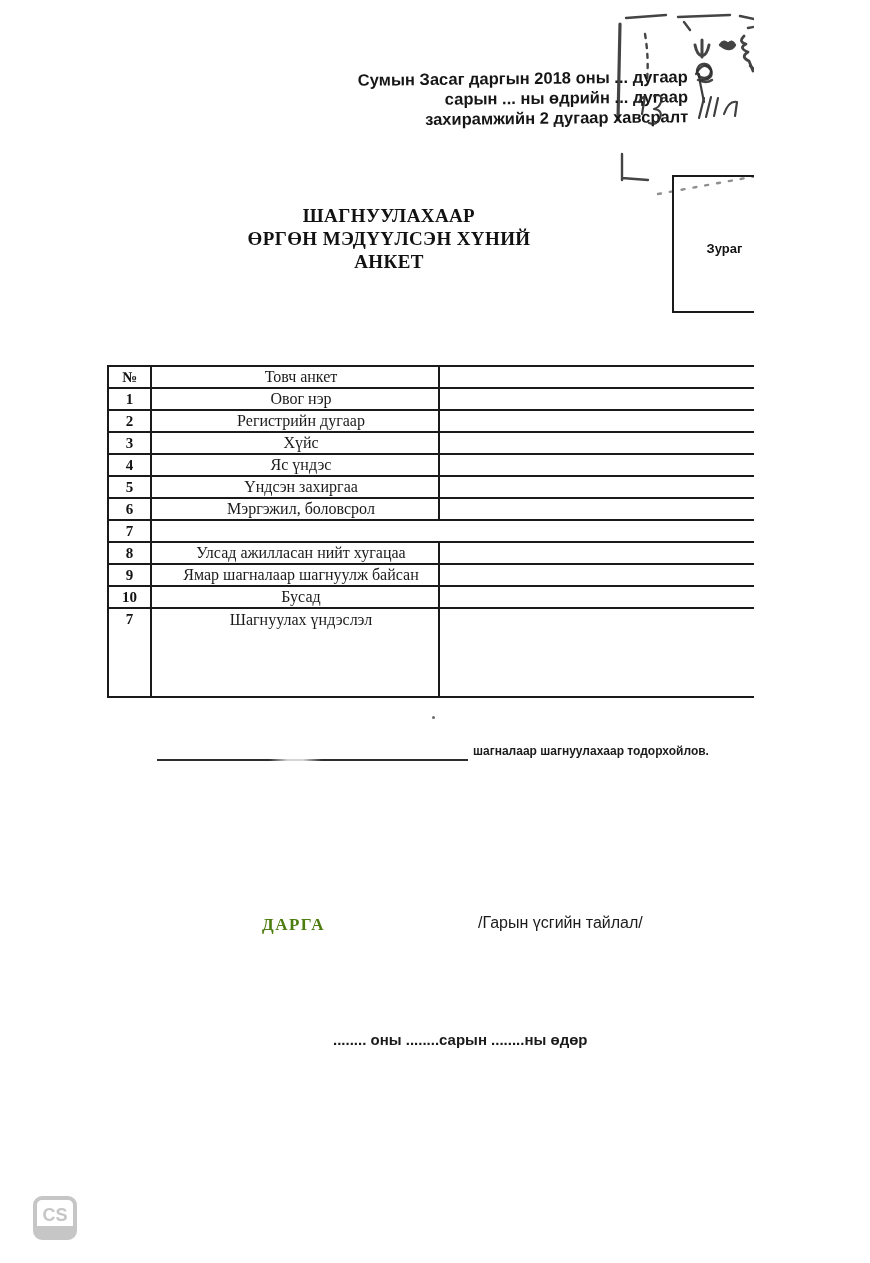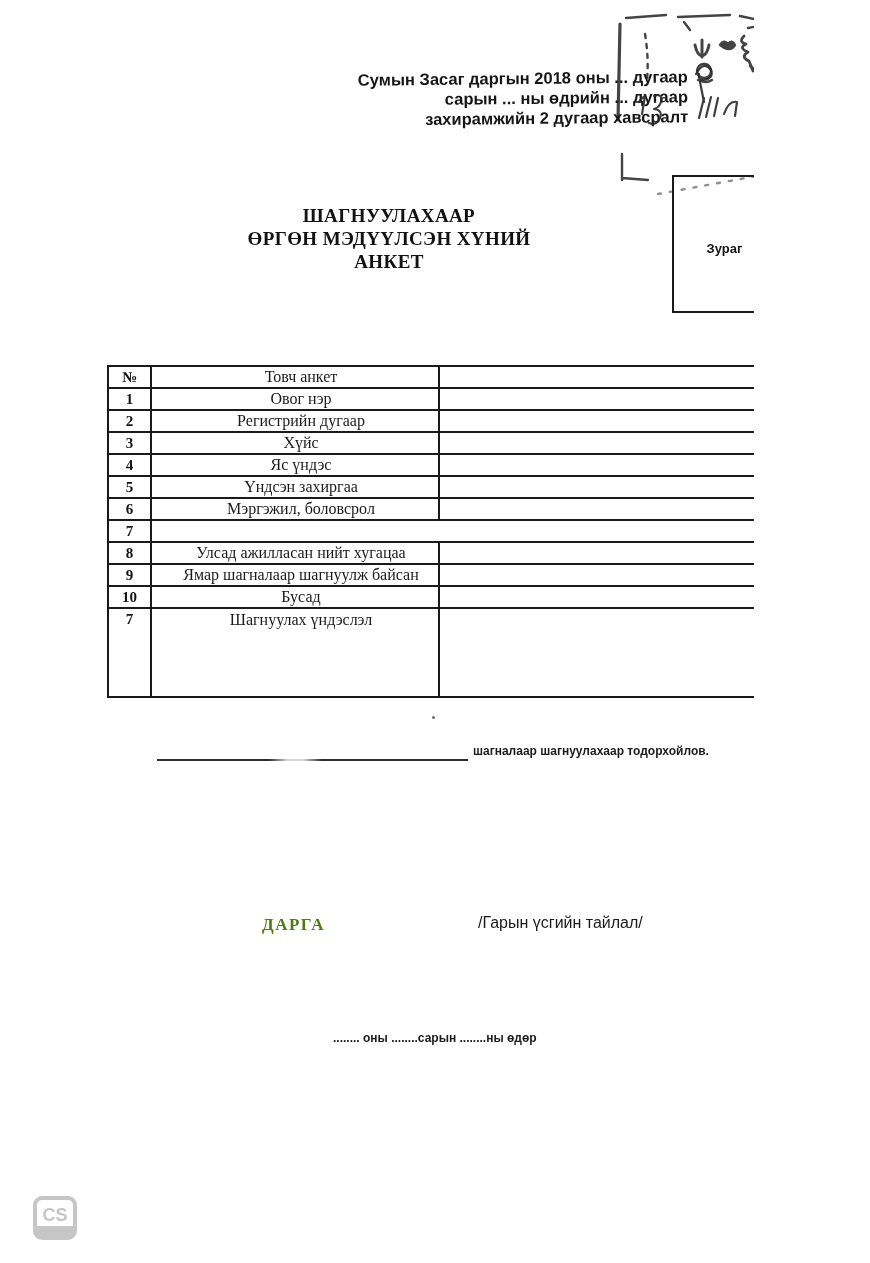--- a/index.html
+++ b/index.html
@@ -40,21 +40,21 @@
   .stmt-underline{top:759px;left:157px;width:311px;height:2px;
       background:linear-gradient(90deg,#2e2e2e 0 36%,rgba(46,46,46,.2) 42% 47%,#2e2e2e 53% 100%);}
   .stmt-text{top:744px;left:473px;font-weight:bold;font-size:12px;color:#1b1b1b;}
 
   
   .sig-left{top:915px;left:262px;font-family:"Liberation Serif",serif;font-weight:bold;
             font-size:17px;letter-spacing:1.5px;color:#4d7c0f;}
   .sig-right{top:914px;left:478px;font-weight:normal;font-size:16px;color:#1b1b1b;}
 
   
-  .date-line{top:1031px;left:333px;font-weight:bold;font-size:12px;color:#1b1b1b;}
+  .date-line{top:1031px;left:333px;font-weight:bold;font-size:15px;color:#1b1b1b;}
 
   .speck{top:716px;left:432px;width:3px;height:3px;border-radius:50%;background:#6a6a6a;}
 
   
   .wm-badge{top:1196px;left:33px;width:44px;height:44px;}
   .wm-text{top:1199px;left:92px;font-size:31px;letter-spacing:0.5px;color:#c9c9c9;}
 
   .ink{stroke:#2b2b2b;fill:none;stroke-linecap:round;stroke-linejoin:round;}
 </style>
 </head>

